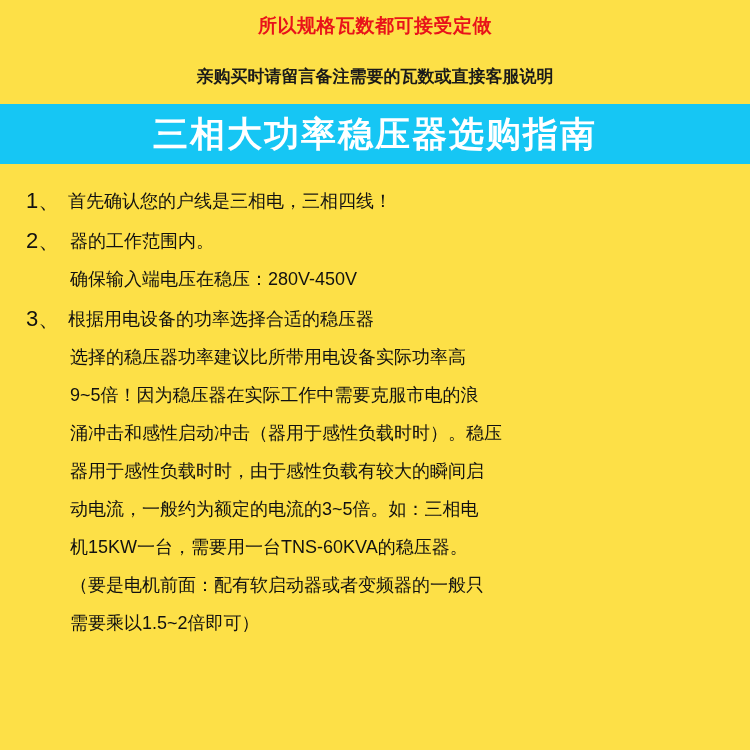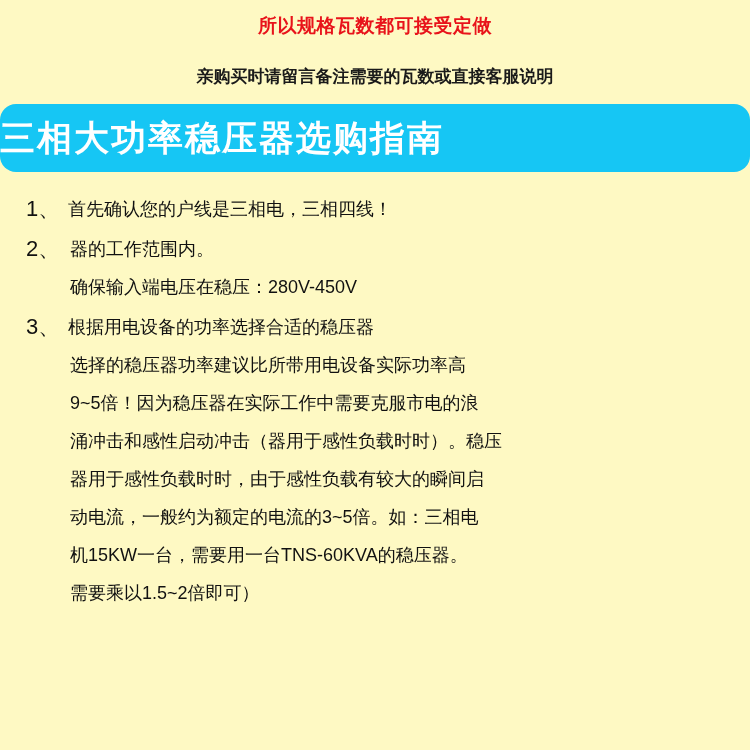--- a/index.html
+++ b/index.html
@@ -10,21 +10,21 @@
   body {
     width: 750px;
     height: 750px;
     font-family: "Liberation Sans", "DejaVu Sans", sans-serif;
     overflow: hidden;
   }
   .page {
     width: 750px;
     height: 750px;
     position: relative;
-    background: #fef9c3;
+    background: #fde047;
     box-sizing: border-box;
   }
   .top-notice {
     padding-top: 12px;
     text-align: center;
   }
   .notice-line-1 {
     color: #e8131a;
     font-size: 19px;
     font-weight: bold;
@@ -34,25 +34,24 @@
   .notice-line-2 {
     color: #1a1a1a;
     font-size: 17px;
     font-weight: bold;
     line-height: 30px;
     margin-top: 22px;
   }
   .banner {
     margin-top: 12px;
     background: #16c6f4;
-    height: 68px;
+    height: 60px;
     display: flex;
     align-items: center;
-    justify-content: flex-start;
-    border-radius: 16px;
+    justify-content: center;
   }
   .banner-title {
     color: #ffffff;
     font-size: 35px;
     font-weight: bold;
     letter-spacing: 2px;
   }
   .content {
     padding: 18px 26px 0 26px;
     color: #111111;
@@ -117,18 +116,19 @@
     <div class="item">
       <div class="item-num">3、</div>
       <div class="item-body">
         <p>根据用电设备的功率选择合适的稳压器</p>
         <p class="indent">选择的稳压器功率建议比所带用电设备实际功率高</p>
         <p class="indent">9~5倍！因为稳压器在实际工作中需要克服市电的浪</p>
         <p class="indent">涌冲击和感性启动冲击（器用于感性负载时时）。稳压</p>
         <p class="indent">器用于感性负载时时，由于感性负载有较大的瞬间启</p>
         <p class="indent">动电流，一般约为额定的电流的3~5倍。如：三相电</p>
         <p class="indent">机15KW一台，需要用一台TNS-60KVA的稳压器。</p>
+        <p class="indent">（要是电机前面：配有软启动器或者变频器的一般只</p>
         <p class="indent">需要乘以1.5~2倍即可）</p>
       </div>
     </div>
 
   </div>
 </div>
 
 </body></html>

